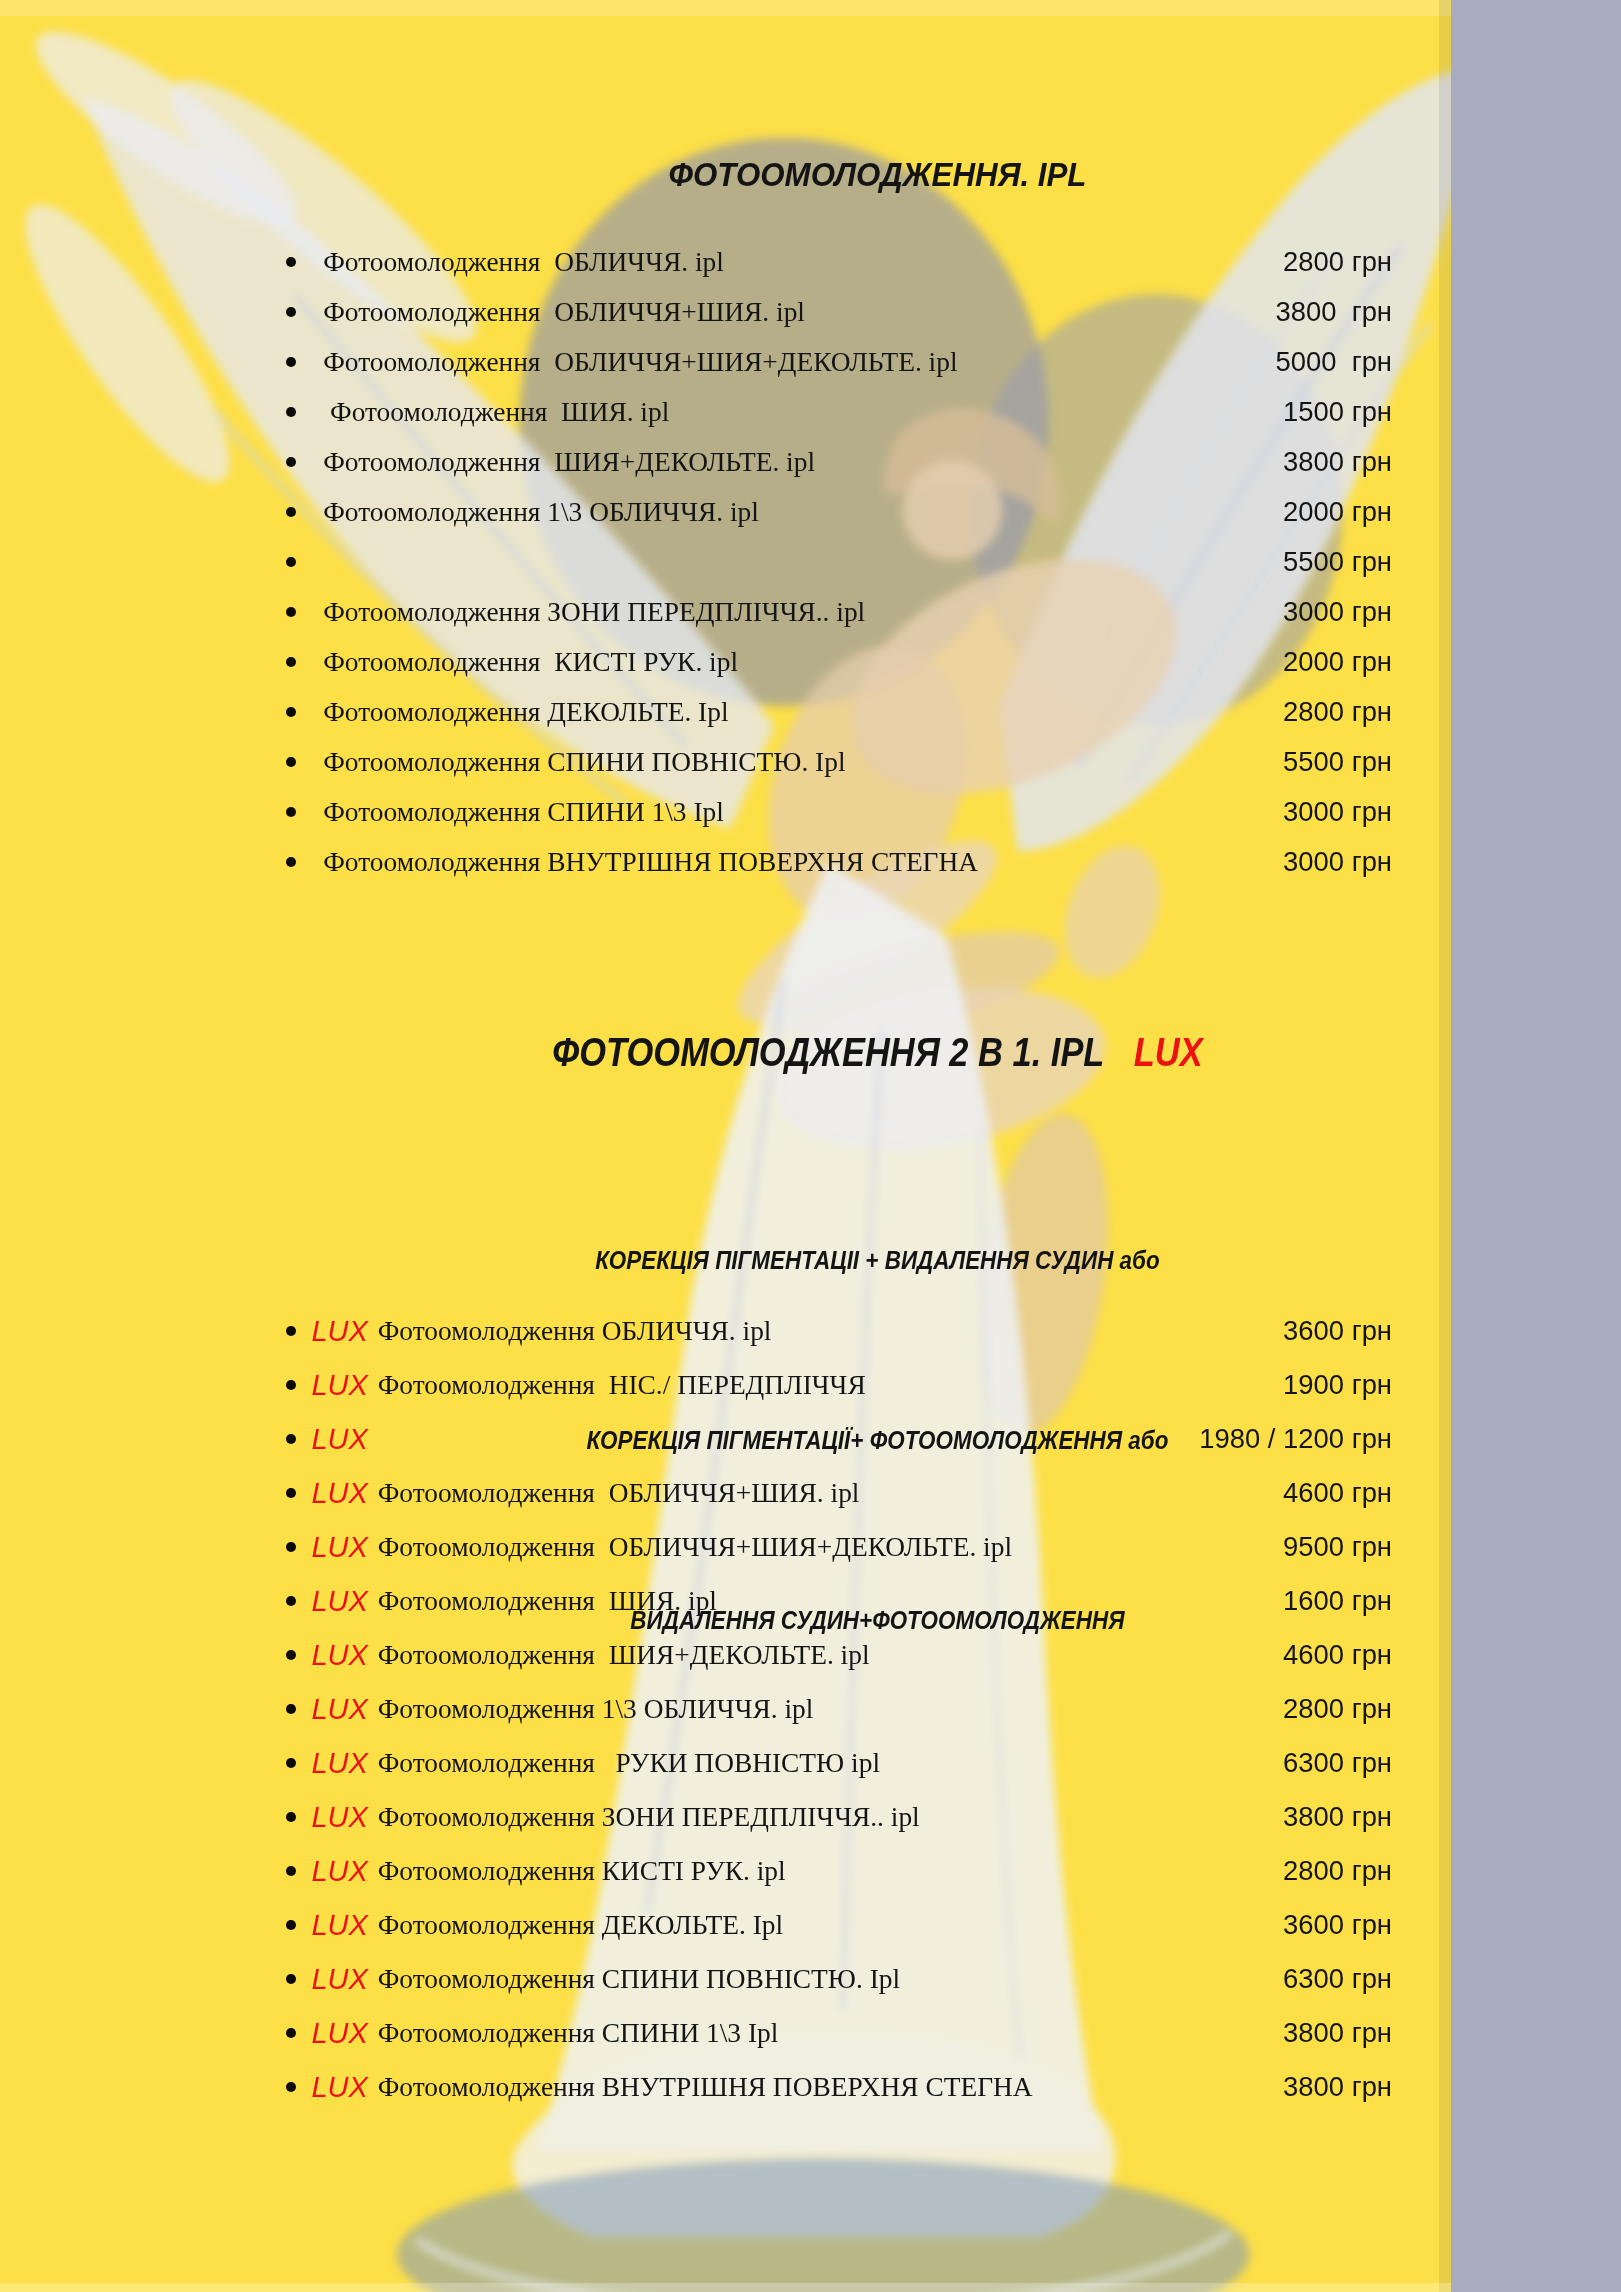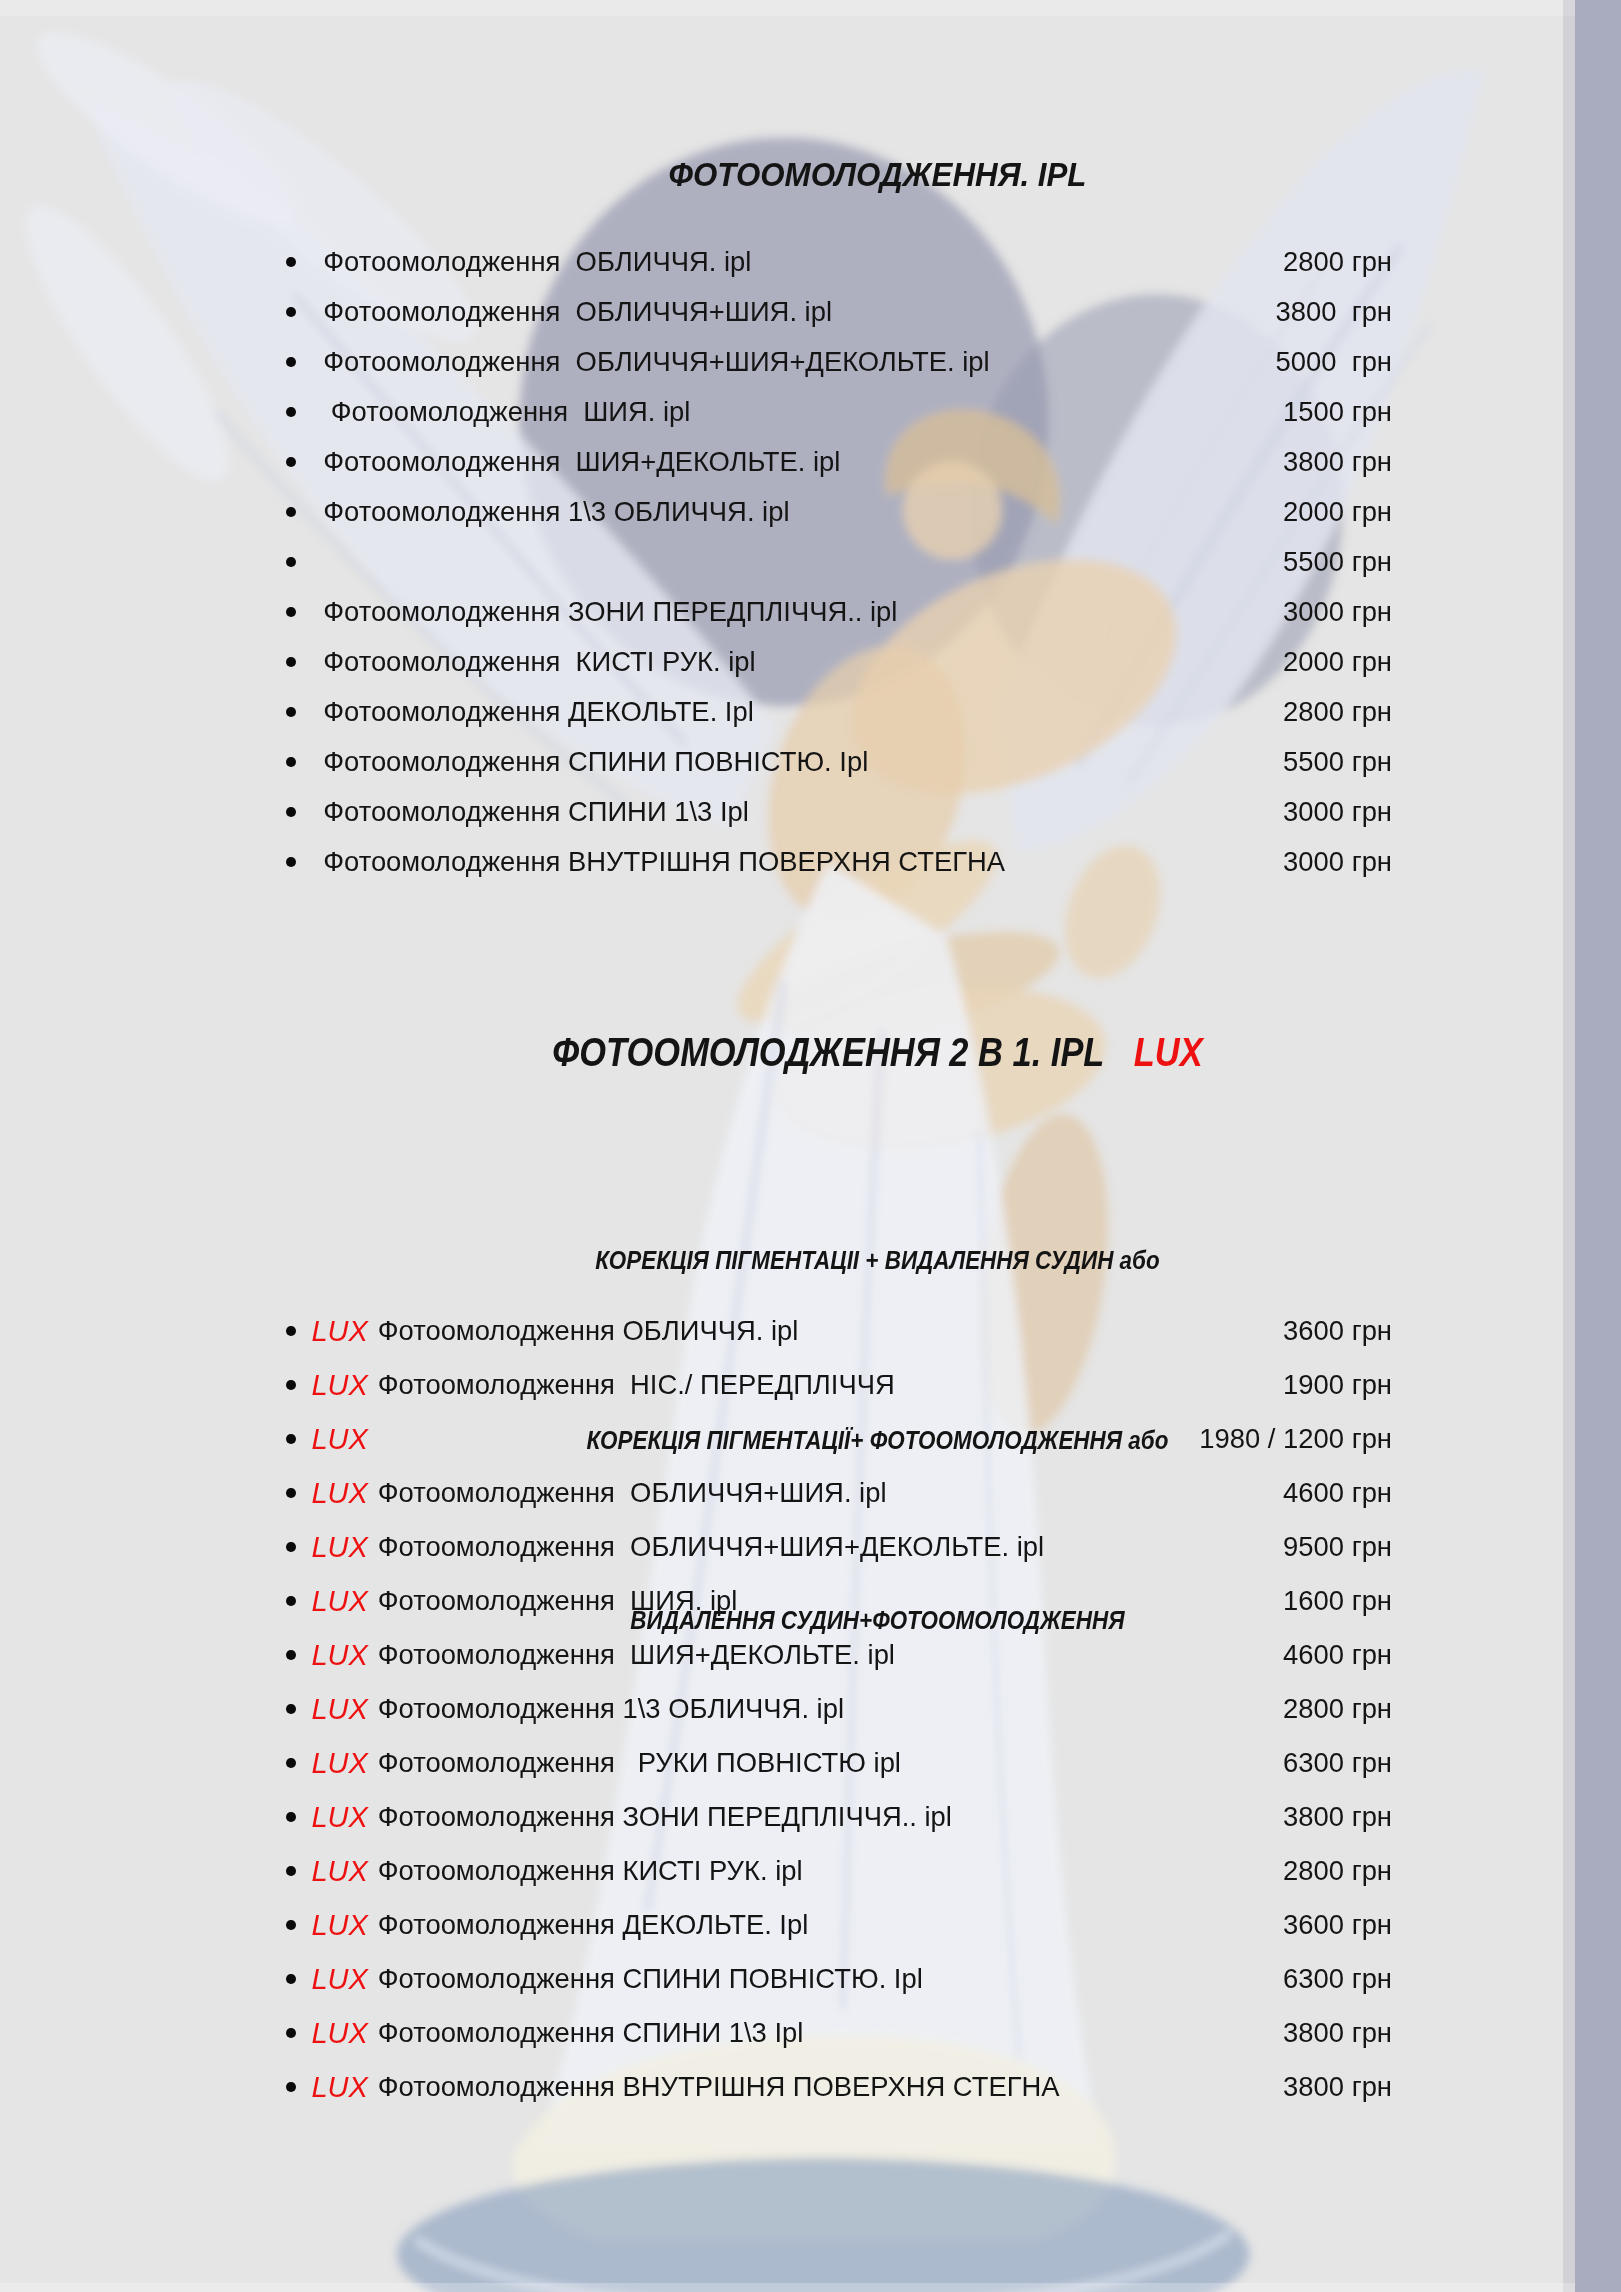--- a/index.html
+++ b/index.html
@@ -1,20 +1,20 @@
 <!DOCTYPE html>
 <html lang="uk"><head>
 <meta charset="utf-8">
 <style>
   html, body { margin: 0; padding: 0; background: #a9abbe; }
   .page {
     position: relative;
-    width: 1575px;
+    width: 1451px;
     height: 2293px;
-    background: #e5e5e5;
+    background: #fde047;
     overflow: hidden;
     font-family: "Liberation Sans", sans-serif;
     color: #141414;
   }
   .bg-art { position: absolute; inset: 0; width: 1621px; height: 2293px; }
   .edge { position: absolute; pointer-events: none; }
   .edge.top    { top: 0; left: 0; right: 0; height: 15.7px; background: rgba(255,255,255,.20); }
   .edge.bottom { bottom: 0; left: 0; right: 0; height: 9.8px; background: rgba(255,255,255,.26); }
   .edge.right  { top: 0; bottom: 0; right: 0; width: 11.8px; background: rgba(50,52,84,.10); }
 
@@ -52,21 +52,21 @@
   .list2 .row { height: 54px; }
   .bullet {
     flex: none; width: 9.8px; height: 9.8px; border-radius: 50%;
     background: #0a0a0a; margin-right: 27.4px;
   }
   .list2 .bullet { margin-right: 15.7px; }
   .lux-prefix {
     font-style: italic; font-size: 29px; margin-right: 9.8px;
     white-space: pre;
   }
-  .name  { white-space: pre; }
+  .name  { white-space: pre; font-family: Liberation Serif, serif; }
   .price { margin-left: auto; white-space: pre; }
 </style>
 </head>
 <body>
 
 <div class="page">
 
   <svg class="bg-art" viewBox="0 0 1654 2339" xmlns="http://www.w3.org/2000/svg" aria-hidden="true">
     <defs>
       <filter id="wash" x="-10%" y="-10%" width="120%" height="120%">

